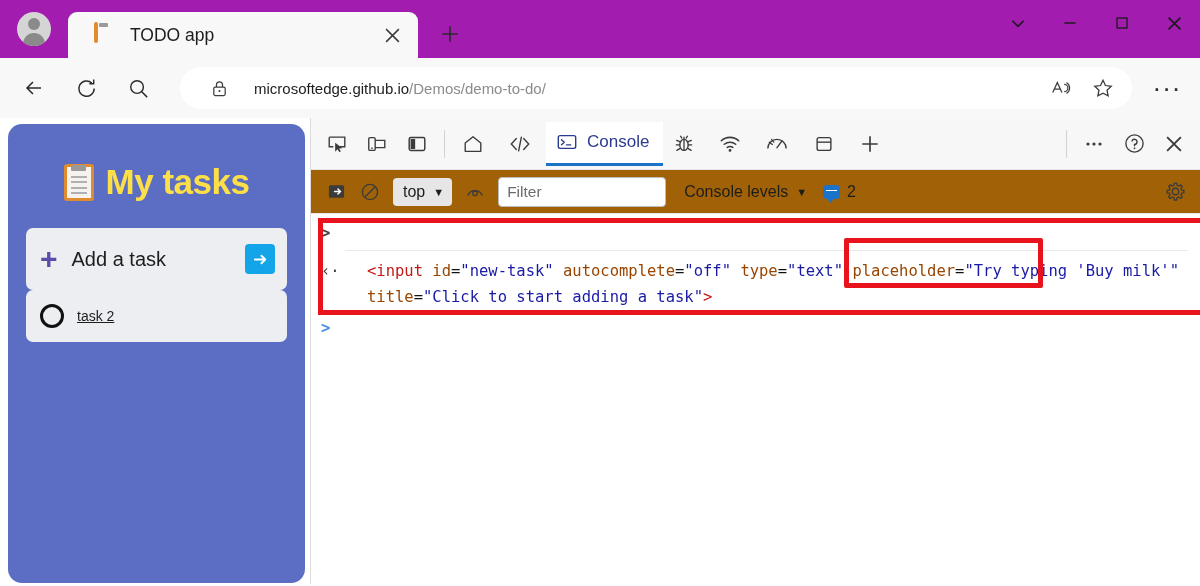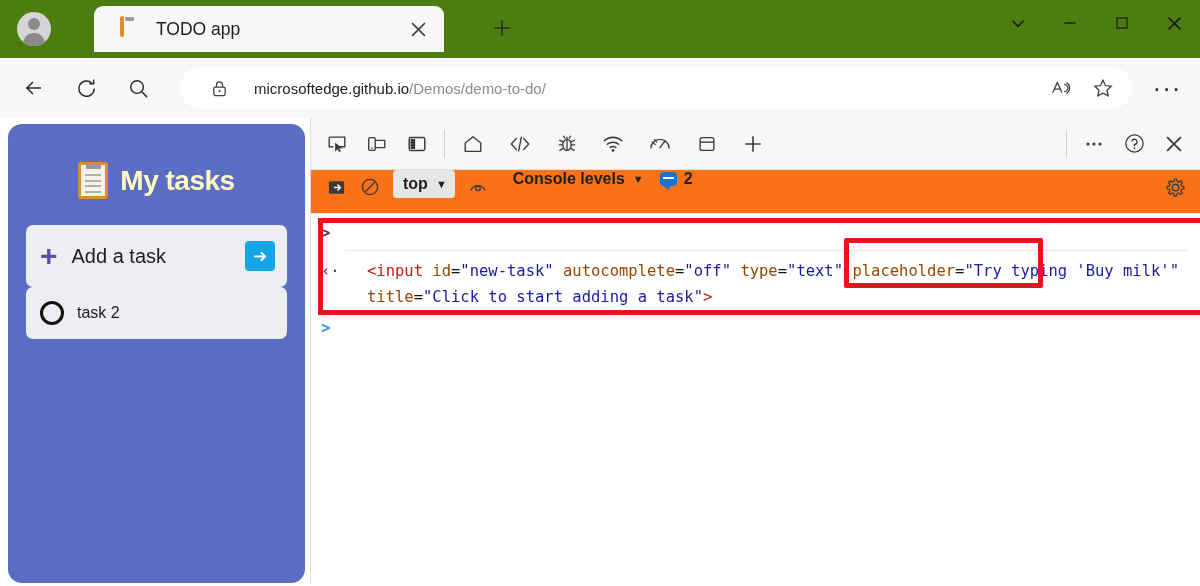--- a/index.html
+++ b/index.html
@@ -8,25 +8,24 @@
     overflow: hidden;
     font-family: "Liberation Sans", sans-serif;
     background: #ffffff;
   }
 
   
   #browser { width: 1200px; height: 586px; position: relative; }
 
   .titlebar {
     height: 58px;
-    background: #4d7c0f;
+    background: #a21caf;
     display: flex;
-    align-items: center;
+    align-items: flex-end;
     position: relative;
-    gap: 26px;
   }
   .avatar-wrap {
     width: 68px; height: 58px;
     display: flex; align-items: center; justify-content: center;
   }
   .avatar {
     width: 34px; height: 34px; border-radius: 50%;
     background: #d5d5d5;
     position: relative; overflow: hidden;
   }
@@ -154,21 +153,21 @@
     border-radius: 3px; position: relative; margin-right: 12px;
   }
   .todo-head .clip-big::before {
     content: ""; position: absolute;
     width: 15px; height: 6px; background: #9a9a9a;
     top: -2px; left: 4.5px; border-radius: 1px;
   }
   .clip-big .clip-lines { top: 9px; left: 4px; right: 4px; }
   .clip-big .clip-lines i { height: 2px; background: #b0b0b0; margin-bottom: 3.5px; }
   .todo-title {
-    font-size: 28px; font-weight: bold; color: #fef9c3;
+    font-size: 35px; font-weight: bold; color: #fde047;
     letter-spacing: -0.5px;
   }
   .add-task {
     background: #edeef2; border-radius: 7px;
     height: 62px; display: flex; align-items: center;
     padding: 0 12px 0 14px;
   }
   .plus-sign {
     font-size: 30px; color: #5b4ea8; font-weight: bold;
     margin-right: 14px; line-height: 1;
@@ -188,21 +187,21 @@
   }
   .task-item {
     background: #edeef2; border-radius: 7px;
     height: 52px; display: flex; align-items: center;
     padding: 0 14px; margin-bottom: 6px;
   }
   .task-circle {
     width: 24px; height: 24px; border-radius: 50%;
     border: 3px solid #111111; flex: none; margin-right: 13px;
   }
-  .task-label { font-size: 16px; color: #1d1d1d; }
+  .task-label { font-size: 14px; color: #1d1d1d; text-decoration: underline; }
 
   
   .devtools {
     flex: 1; background: #ffffff;
     border-left: 1px solid #dcdcdc;
     display: flex; flex-direction: column;
   }
   .dt-toolbar {
     height: 52px; background: #f7f7f7;
     border-bottom: 1px solid #e4e4e4;
@@ -230,25 +229,24 @@
   .dt-tab .lbl { margin-left: 9px; }
   .dt-spacer { flex: 1; }
   .annot-console {
     position: absolute; left: 533px; top: 120px;
     width: 199px; height: 50px;
     border: 5px solid #e8131c; border-radius: 2px;
     pointer-events: none; z-index: 5;
   }
 
   .dt-filterbar {
-    height: 44px; background: #f97316;
+    height: 44px; background: #a16207;
     border-bottom: 1px solid #e8e8e8;
-    display: flex; align-items: flex-start;
+    display: flex; align-items: center;
     padding: 0 8px;
-    font-weight: bold;
   }
   .fb-icon {
     width: 34px; height: 34px;
     display: flex; align-items: center; justify-content: center;
     color: #3b3b3b; flex: none;
   }
   .ctx-select {
     height: 28px; background: #e6e6e6; border-radius: 4px;
     display: flex; align-items: center; padding: 0 8px 0 10px;
     font-size: 16px; color: #1d1d1d; margin: 0 6px; flex: none;
@@ -493,20 +491,27 @@
         <span class="dt-tab">
           <svg width="22" height="22" viewBox="0 0 24 24">
               <path d="M3.5 11 L12 4 L20.5 11 V20 H3.5 Z" stroke="currentColor" stroke-width="1.5" fill="none" stroke-linejoin="round"></path>
             </svg>
         </span>
         <span class="dt-tab">
           <svg width="24" height="22" viewBox="0 0 26 24">
               <path d="M9 6 L3.5 12 L9 18 M17 6 L22.5 12 L17 18 M14.5 4.5 L11.5 19.5" stroke="currentColor" stroke-width="1.5" fill="none" stroke-linecap="round"></path>
             </svg>
         </span>
+        <span class="dt-tab selected">
+          <svg width="22" height="22" viewBox="0 0 24 24">
+              <rect x="2.5" y="5" width="19" height="14" rx="2" stroke="currentColor" stroke-width="1.5" fill="none"></rect>
+              <path d="M6 9.5 L9 12.2 L6 14.9 M11.5 15.2 H16" stroke="currentColor" stroke-width="1.5" fill="none" stroke-linecap="round" stroke-linejoin="round"></path>
+            </svg>
+          <span class="lbl">Console</span>
+        </span>
         <span class="dt-tab">
           <svg width="22" height="22" viewBox="0 0 24 24">
               <ellipse cx="12" cy="13" rx="4.6" ry="6" stroke="currentColor" stroke-width="1.5" fill="none"></ellipse>
               <path d="M12 7 V4.5 M9.6 5.5 L8.3 3.5 M14.4 5.5 L15.7 3.5 M7.4 9.5 L4 8 M16.6 9.5 L20 8 M7.4 13 H3.6 M16.6 13 H20.4 M7.4 17 L4.2 19 M16.6 17 L19.8 19 M12 7.2 V19" stroke="currentColor" stroke-width="1.4" fill="none" stroke-linecap="round"></path>
             </svg>
         </span>
         <span class="dt-tab">
           <svg width="22" height="22" viewBox="0 0 24 24">
               <path d="M2.5 8.5 A14 14 0 0 1 21.5 8.5" stroke="currentColor" stroke-width="1.7" fill="none" stroke-linecap="round"></path>
               <path d="M5.8 12.3 A9.5 9.5 0 0 1 18.2 12.3" stroke="currentColor" stroke-width="1.7" fill="none" stroke-linecap="round"></path>
@@ -574,20 +579,21 @@
         <span class="ctx-select">
           <span>top</span>
           <span class="caret">▼</span>
         </span>
         <span class="fb-icon">
           <svg width="20" height="20" viewBox="0 0 22 20">
               <path d="M3 14 A8.5 8.5 0 0 1 19 14" stroke="currentColor" stroke-width="1.4" fill="none"></path>
               <circle cx="11" cy="11.5" r="2.6" stroke="currentColor" stroke-width="1.4" fill="none"></circle>
             </svg>
         </span>
+        <span class="filter-input">Filter</span>
         <span class="levels">
           <span>Console levels</span>
           <span class="caret">▼</span>
         </span>
         <span class="msg-count">
           <span class="bubble">
               <i></i>
             </span>
           <span>2</span>
         </span>

